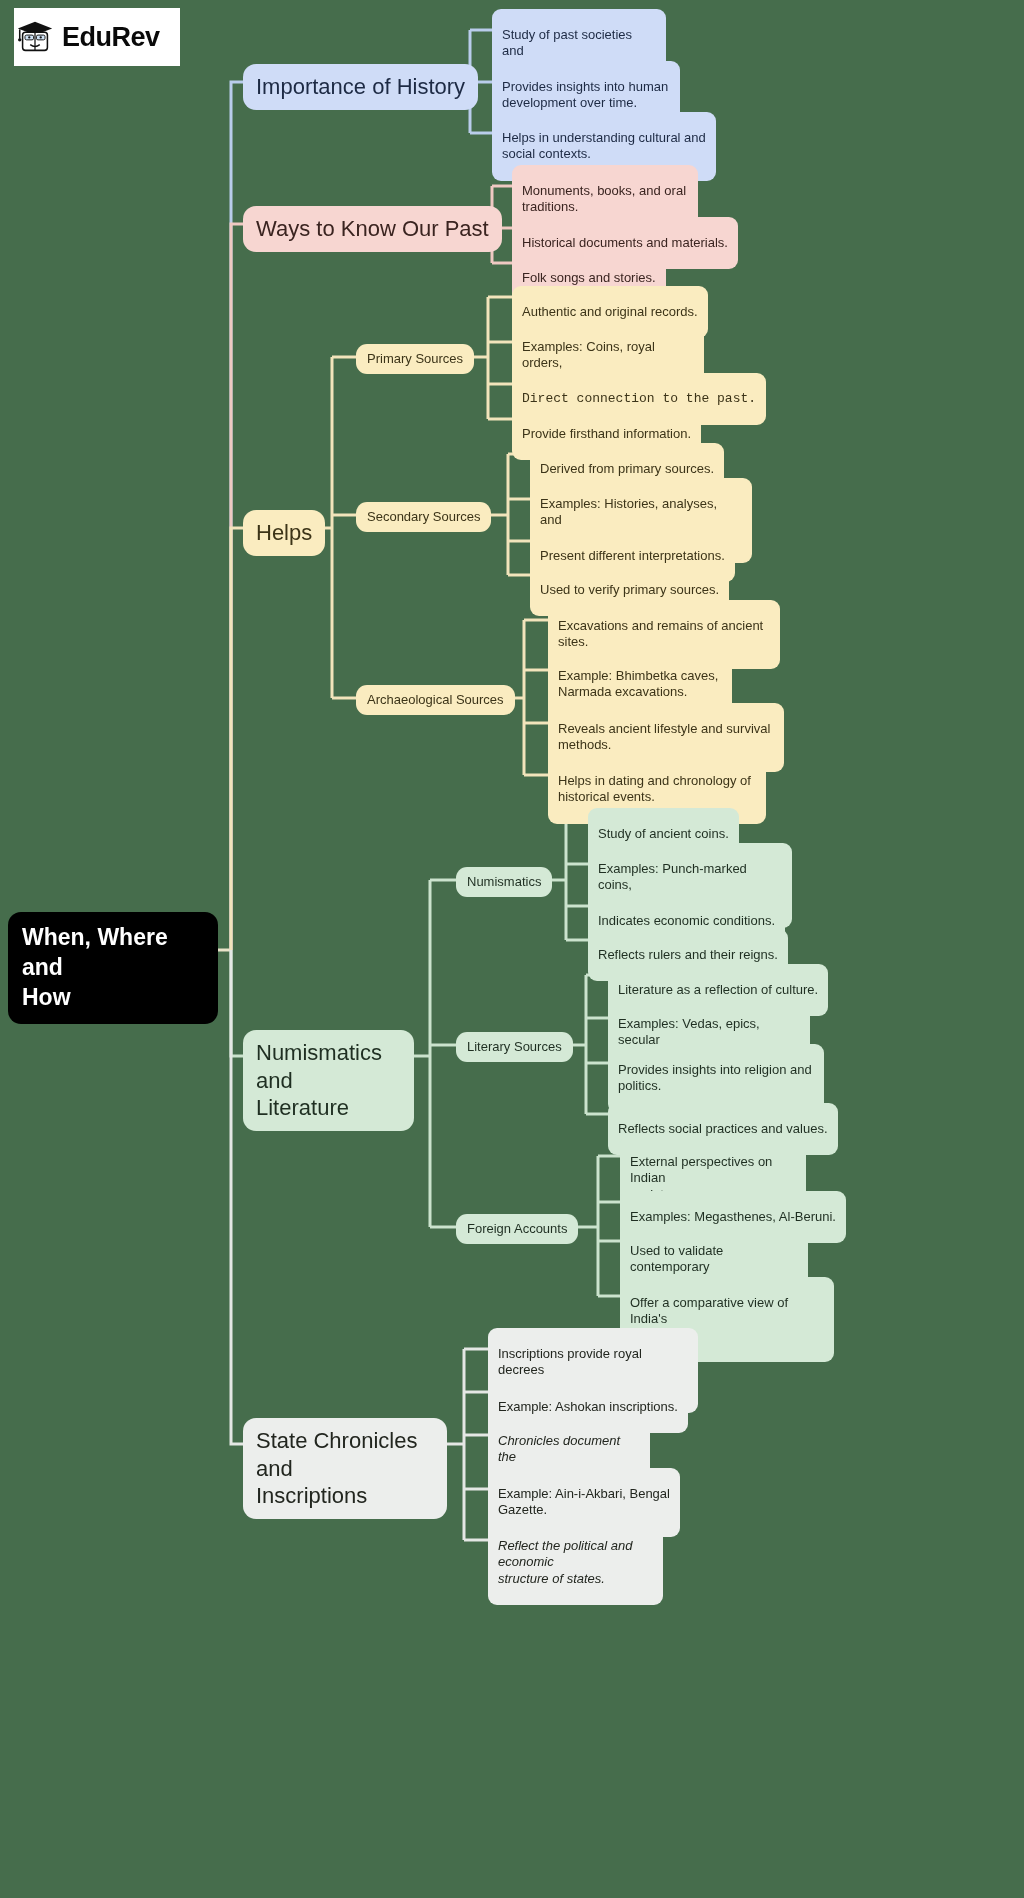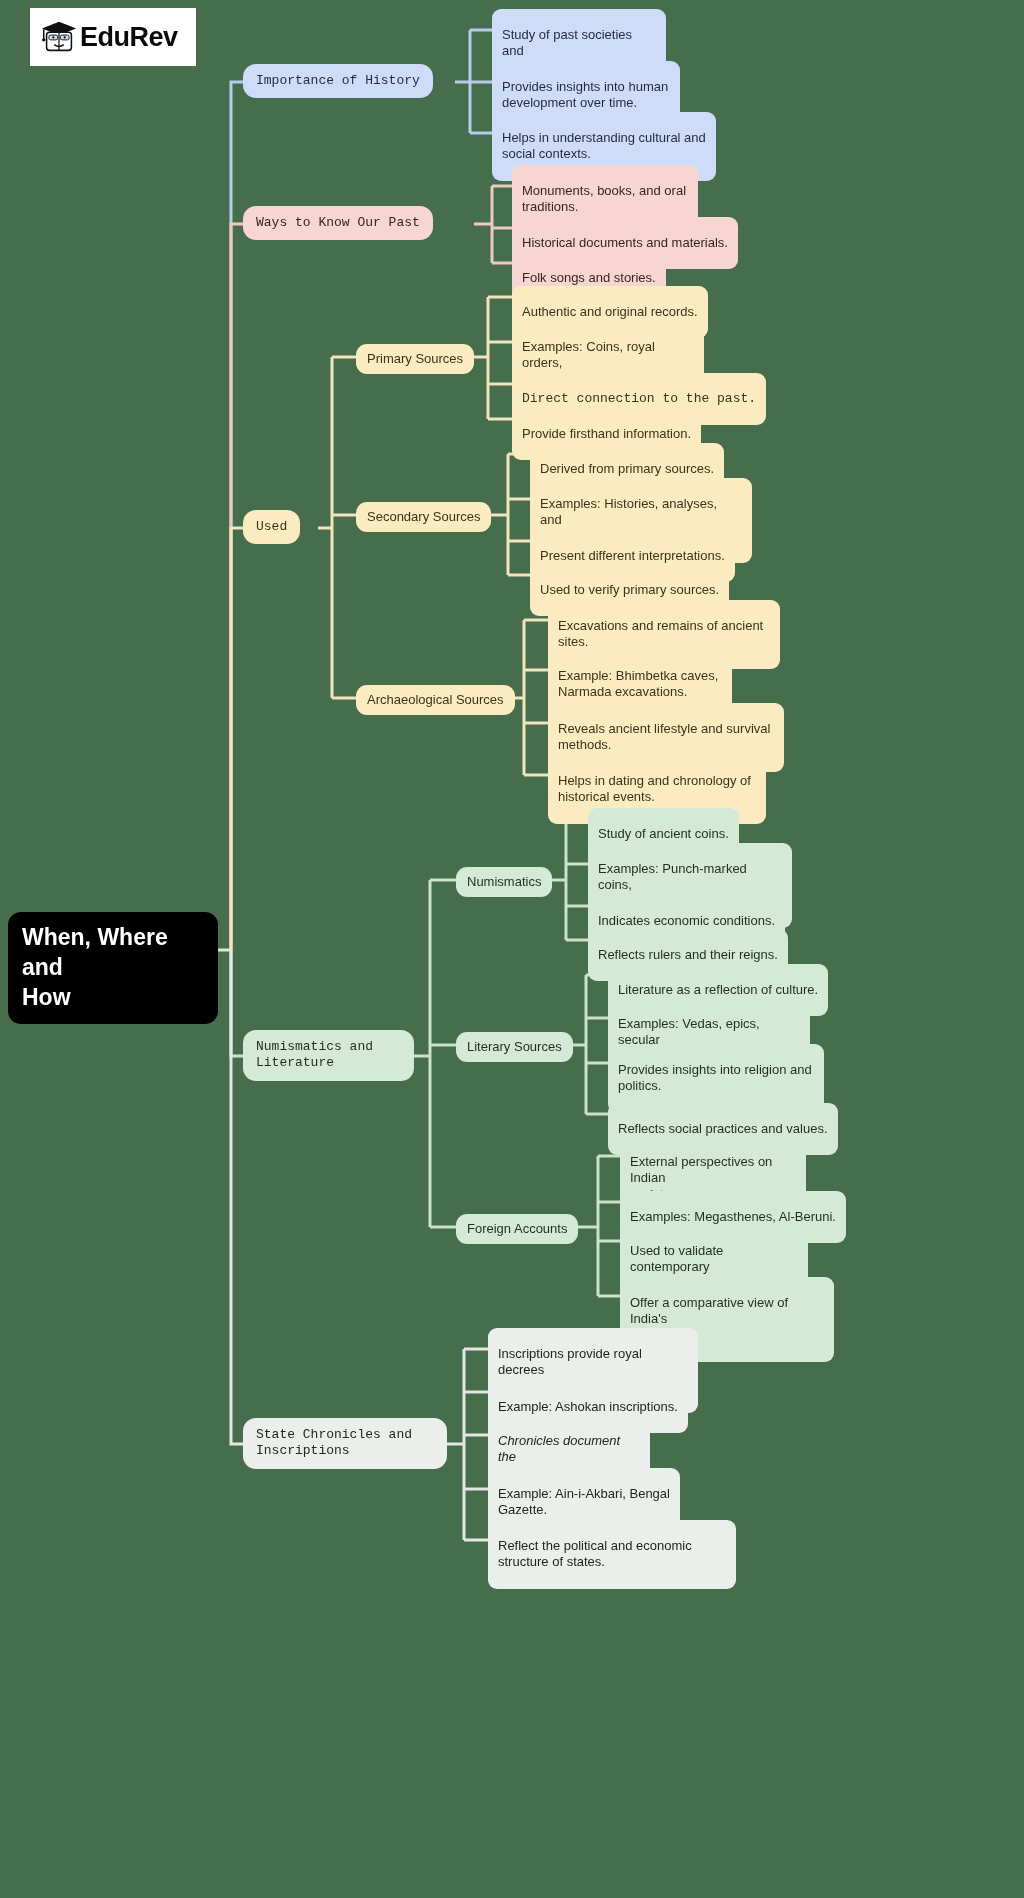--- a/index.html
+++ b/index.html
@@ -7,25 +7,25 @@
   body {
     width:1024px; height:1898px;
     background:#466d4c;
     font-family:"Liberation Sans", sans-serif;
     position:relative;
     overflow:hidden;
   }
 
   
   #logo-box{
-    position:absolute; left:30px; top:8px;
+    position:absolute; left:14px; top:8px;
     width:166px; height:58px;
     background:#ffffff;
-    display:flex; align-items:center; 
-    padding-left:8px;
+    display:flex; align-items:center; gap:6px;
+    padding-left:0;
   }
   #logo-mark{ width:42px; height:42px; position:relative; flex:0 0 auto;}
   #logo-text{ font-size:27px; font-weight:bold; color:#0a0a0a; letter-spacing:-0.5px;}
 
   
   #wires{ position:absolute; left:0; top:0; width:1024px; height:1898px; pointer-events:none;}
 
   
   .node{
     position:absolute;
@@ -36,21 +36,21 @@
     white-space:pre-line;
   }
   .root{
     background:#000000; color:#ffffff;
     font-size:23px; font-weight:bold;
     border-radius:13px;
     padding:11px 14px;
     line-height:1.3;
   }
   
-  .l1{ font-size:13px; border-radius:13px; padding:9px 13px;font-family:Liberation Mono, monospace; }
+  .l1{ font-size:22px; border-radius:13px; padding:9px 13px; }
   
   .l2{ font-size:13px; border-radius:11px; padding:7px 11px; }
   
   .l3{ font-size:13px; border-radius:9px; padding:18px 10px; }
 
   .c-blue  { background:#cfdcf7; color:#1d2a44; }
   .c-pink  { background:#f7d6d1; color:#3a2420; }
   .c-cream { background:#faecc0; color:#3c3418; }
   .c-mint  { background:#d4e9d6; color:#1f2f22; }
   .c-gray  { background:#eceeec; color:#22261f; }
@@ -173,21 +173,21 @@
 development over time.</div>
 <div class="node l3 c-blue" style="left:492px; top:112px; width:224px;">Helps in understanding cultural and
 social contexts.</div>
 
 <div class="node l1 c-pink" style="left:243px; top:206px;">Ways to Know Our Past</div>
 <div class="node l3 c-pink" style="left:512px; top:165px; width:186px;">Monuments, books, and oral
 traditions.</div>
 <div class="node l3 c-pink" style="left:512px; top:217px;">Historical documents and materials.</div>
 <div class="node l3 c-pink" style="left:512px; top:252px;">Folk songs and stories.</div>
 
-<div class="node l1 c-cream" style="left:243px; top:510px;">Used</div>
+<div class="node l1 c-cream" style="left:243px; top:510px;">Helps</div>
 
 <div class="node l2 c-cream" style="left:356px; top:344px;">Primary Sources</div>
 <div class="node l3 c-cream" style="left:512px; top:286px;">Authentic and original records.</div>
 <div class="node l3 c-cream" style="left:512px; top:321px; width:192px;">Examples: Coins, royal orders,
 inscriptions.</div>
 <div class="node l3 c-cream" style="left:512px; top:373px;font-family:Liberation Mono, monospace;">Direct connection to the past.</div>
 <div class="node l3 c-cream" style="left:512px; top:408px;">Provide firsthand information.</div>
 
 <div class="node l2 c-cream" style="left:356px; top:502px;">Secondary Sources</div>
 <div class="node l3 c-cream" style="left:530px; top:443px;">Derived from primary sources.</div>
@@ -235,14 +235,14 @@
 
 <div class="node l1 c-gray" style="left:243px; top:1418px; width:204px;">State Chronicles and
 Inscriptions</div>
 <div class="node l3 c-gray" style="left:488px; top:1328px; width:210px;">Inscriptions provide royal decrees
 and historical records.</div>
 <div class="node l3 c-gray" style="left:488px; top:1381px;">Example: Ashokan inscriptions.</div>
 <div class="node l3 c-gray" style="left:488px; top:1415px; width:162px;font-style:italic;">Chronicles document the
 governance and policies.</div>
 <div class="node l3 c-gray" style="left:488px; top:1468px; width:192px;">Example: Ain-i-Akbari, Bengal
 Gazette.</div>
-<div class="node l3 c-gray" style="left:488px; top:1520px; width:248px;">Reflect the political and economic
+<div class="node l3 c-gray" style="left:488px; top:1520px; width:175px;font-style:italic;">Reflect the political and economic
 structure of states.</div>
 
 </body></html>

